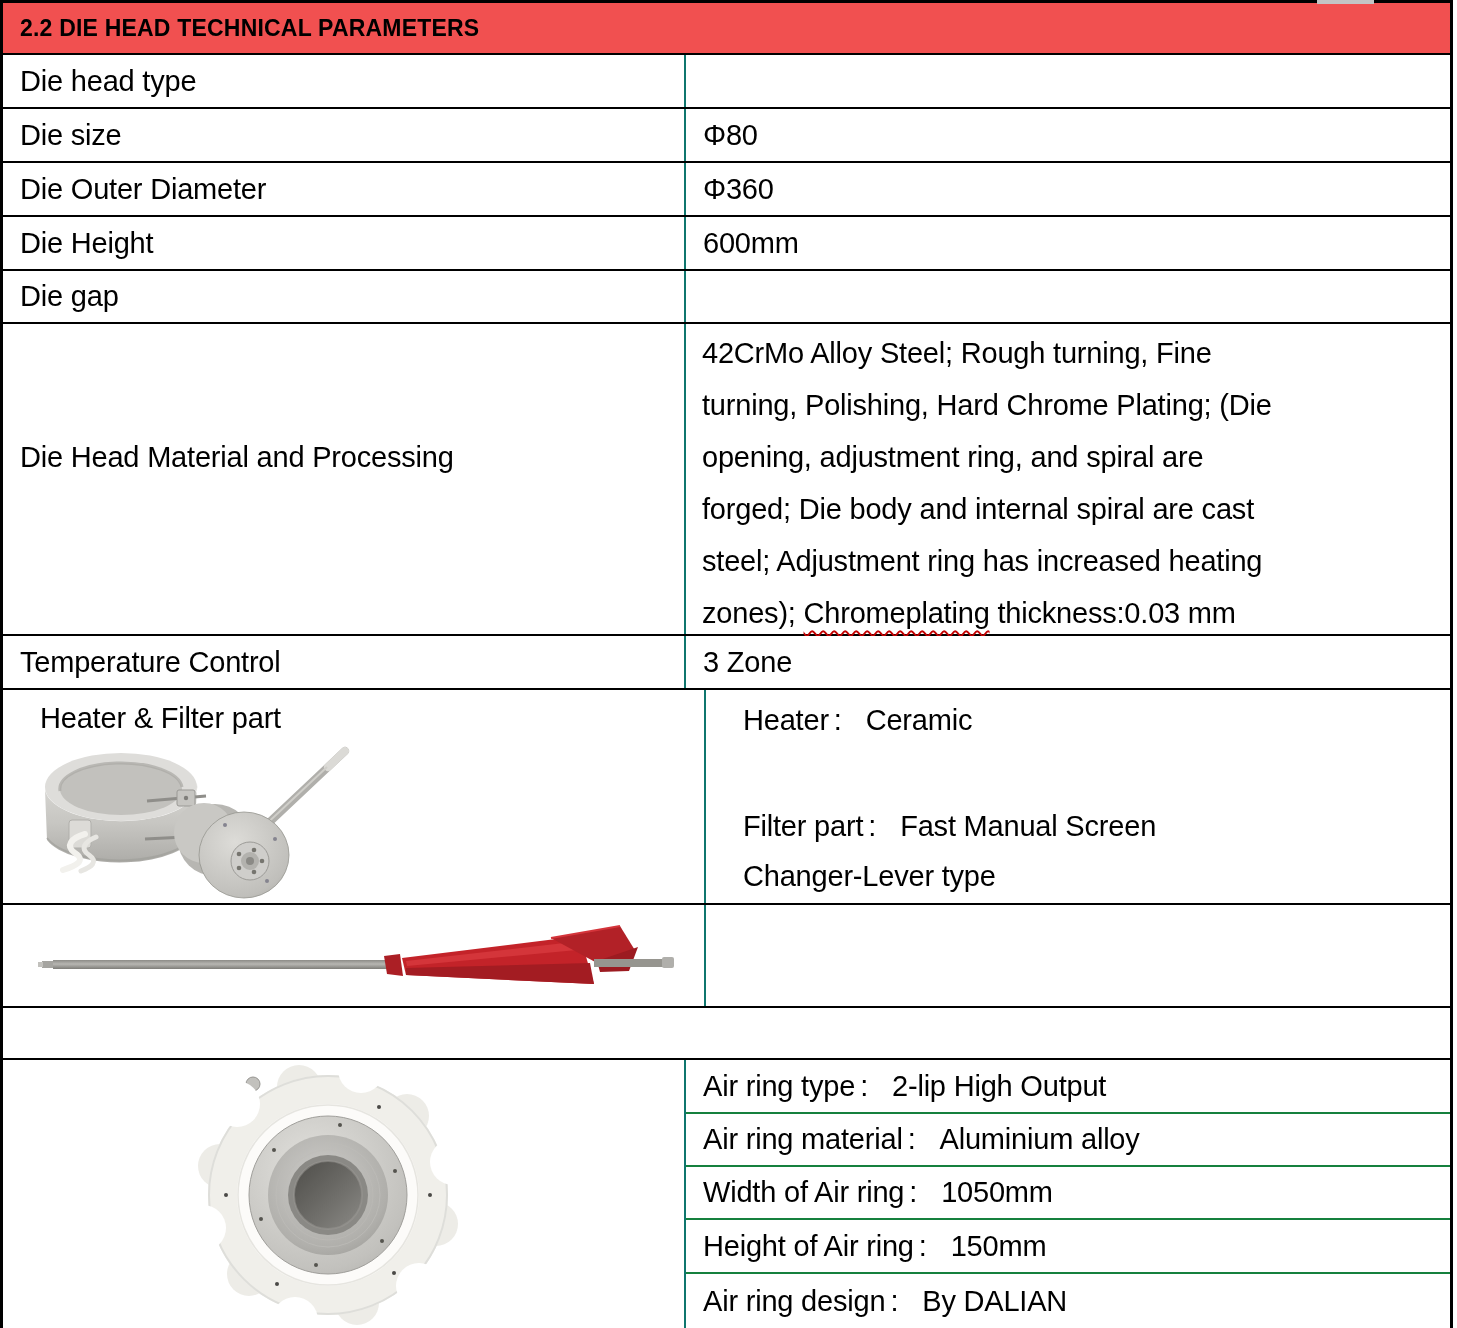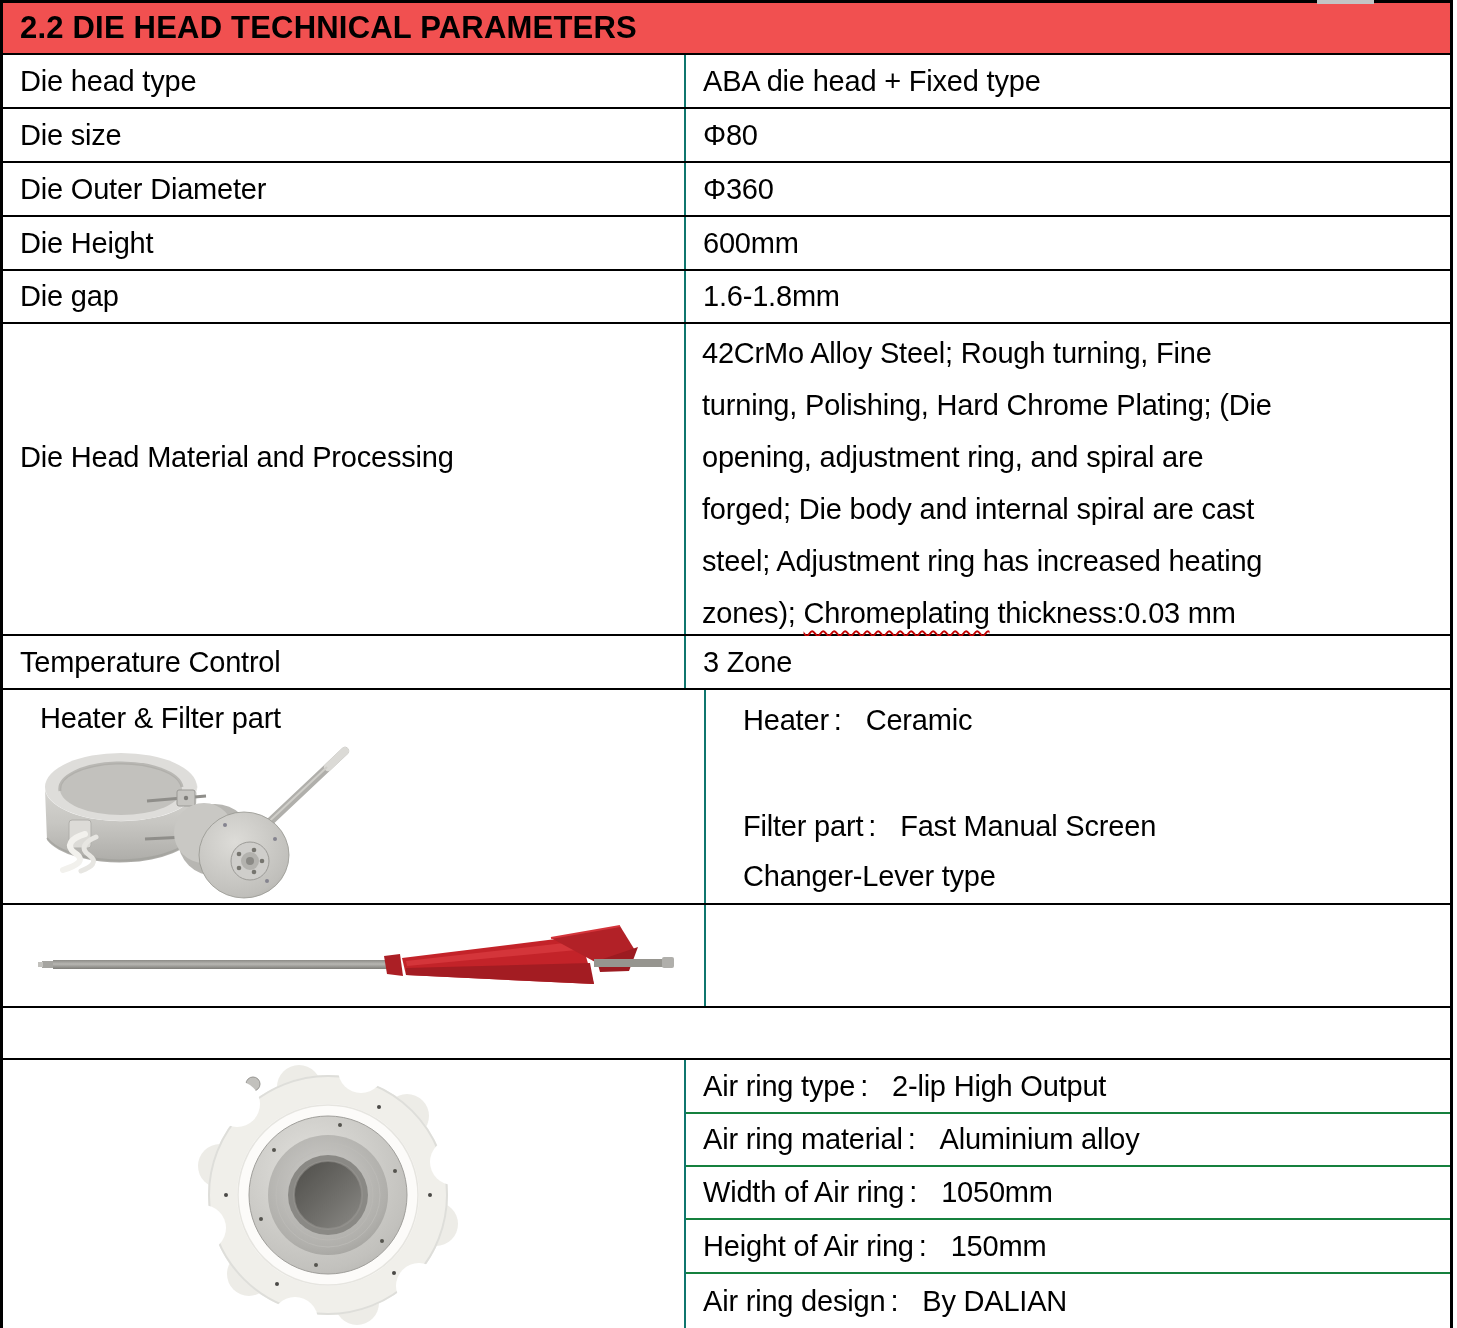--- a/index.html
+++ b/index.html
@@ -1,21 +1,21 @@
 <!DOCTYPE html>
 <html><head>
 <meta charset="utf-8">
 <style>
   html,body{margin:0;padding:0;background:#ffffff;}
   .page{position:relative;width:1457px;height:1328px;background:#fff;overflow:hidden;
         font-family:"Liberation Sans","DejaVu Sans",sans-serif;color:#000;letter-spacing:-0.2px;}
   .tbl{position:absolute;left:0;top:0;width:1453px;box-sizing:border-box;
        border:3px solid #000;border-bottom:none;background:#fff;}
   .row{display:flex;box-sizing:border-box;border-bottom:2px solid #000;position:relative;background:#fff;}
-  .hdr{height:52px;align-items:center;background:#f15050;font-size:31px;font-weight:bold;
+  .hdr{height:52px;align-items:center;background:#f15050;font-size:23px;font-weight:bold;
        padding-left:17px;letter-spacing:0.2px;}
   .cl{box-sizing:border-box;width:683px;border-right:2px solid #0f766e;display:flex;align-items:center;
       padding-left:17px;position:relative;}
   .cr{box-sizing:border-box;flex:1;display:flex;align-items:center;padding-left:17px;position:relative;}
   .fs{font-size:29px;}
   .h54{height:54px}.h53{height:53px}
   .mat{height:312px}
   .mat .cl{align-items:center;padding-bottom:44px;}
   .matTxt{display:block;padding:3px 12px 0 16px;line-height:52px;font-size:29px;align-items:flex-start;}
   .matTxt .mline{white-space:nowrap;}
@@ -45,23 +45,20 @@
   <div class="tbl">
 
     <div class="row hdr">
       <span>2.2 DIE HEAD TECHNICAL PARAMETERS</span>
     </div>
 
     <div class="row h54">
       <div class="cl fs">
           <span>Die head type</span>
         </div>
-      <div class="cr fs">
-          <span>ABA die head + Fixed type</span>
-        </div>
     </div>
     <div class="row h54">
       <div class="cl fs">
           <span>Die size</span>
         </div>
       <div class="cr fs">
           <span>Φ80</span>
         </div>
     </div>
     <div class="row h54">
@@ -76,23 +73,20 @@
       <div class="cl fs">
           <span>Die Height</span>
         </div>
       <div class="cr fs">
           <span>600mm</span>
         </div>
     </div>
     <div class="row h53">
       <div class="cl fs">
           <span>Die gap</span>
-        </div>
-      <div class="cr fs">
-          <span>1.6-1.8mm</span>
         </div>
     </div>
 
     <div class="row mat">
       <div class="cl fs">
         <span>Die Head Material and Processing</span>
       </div>
       <div class="cr matTxt">
         <div class="mline">42CrMo Alloy Steel; Rough turning, Fine</div>
         <div class="mline">turning, Polishing, Hard Chrome Plating; (Die</div>

